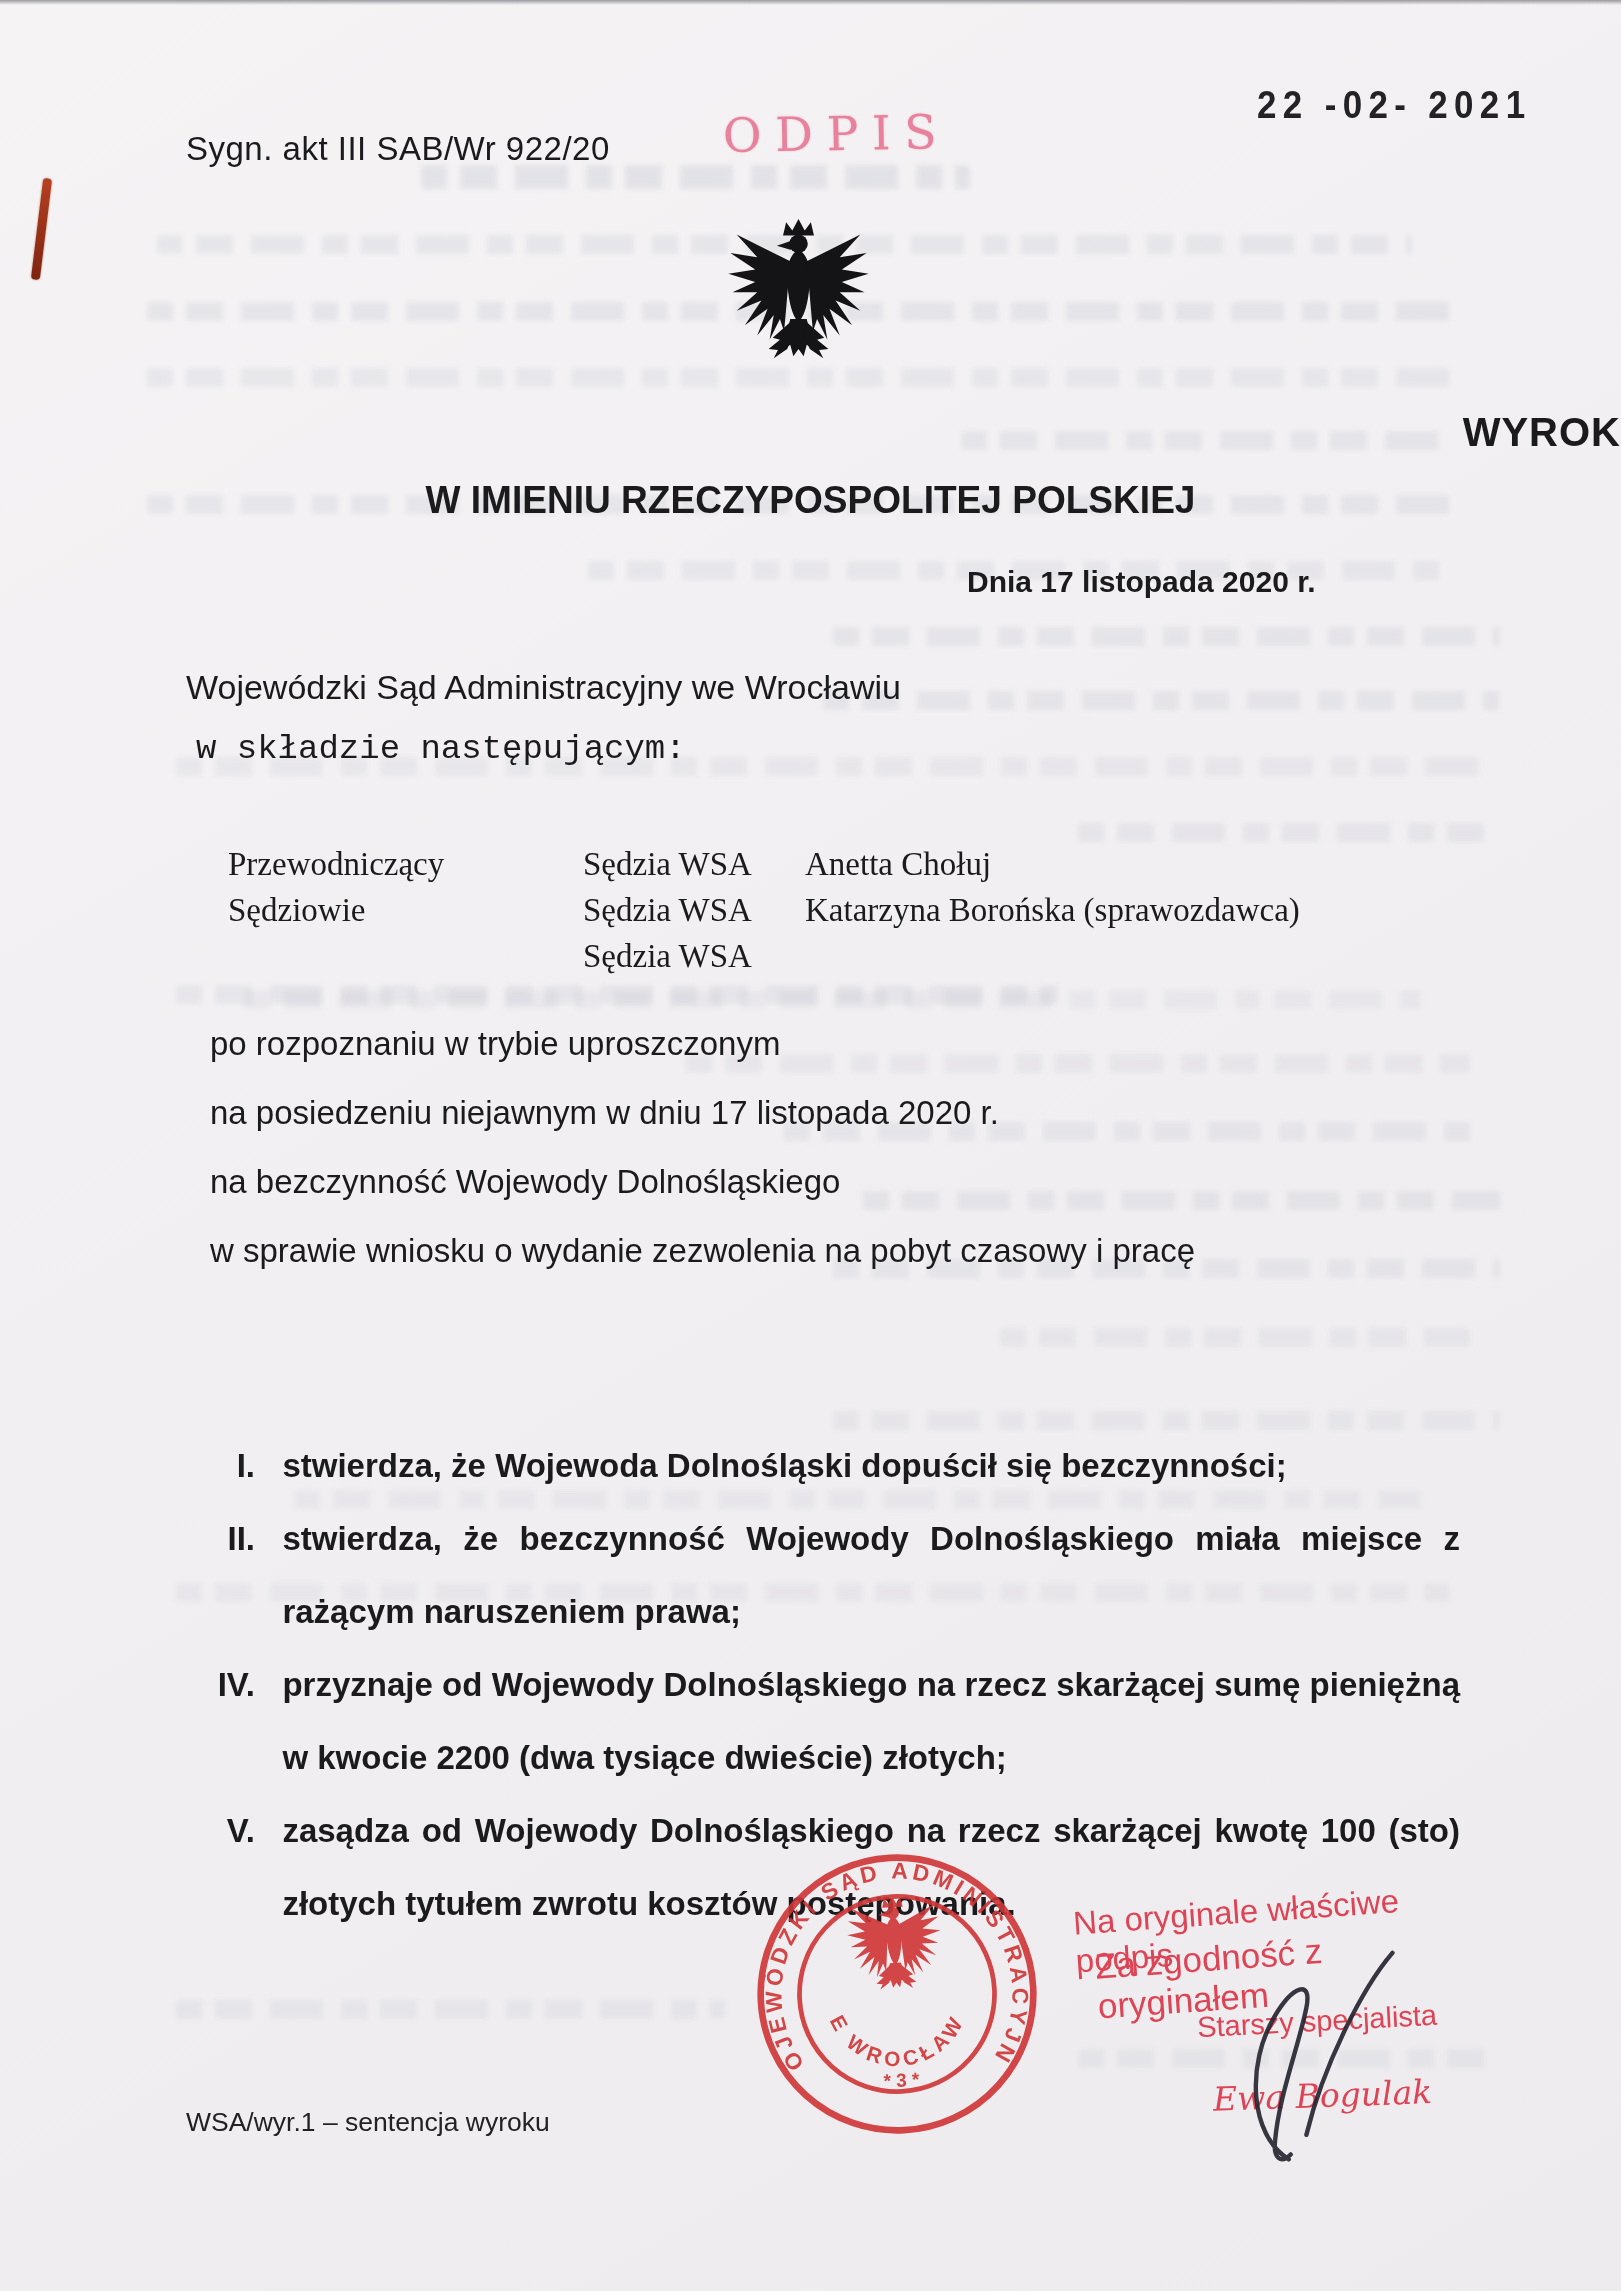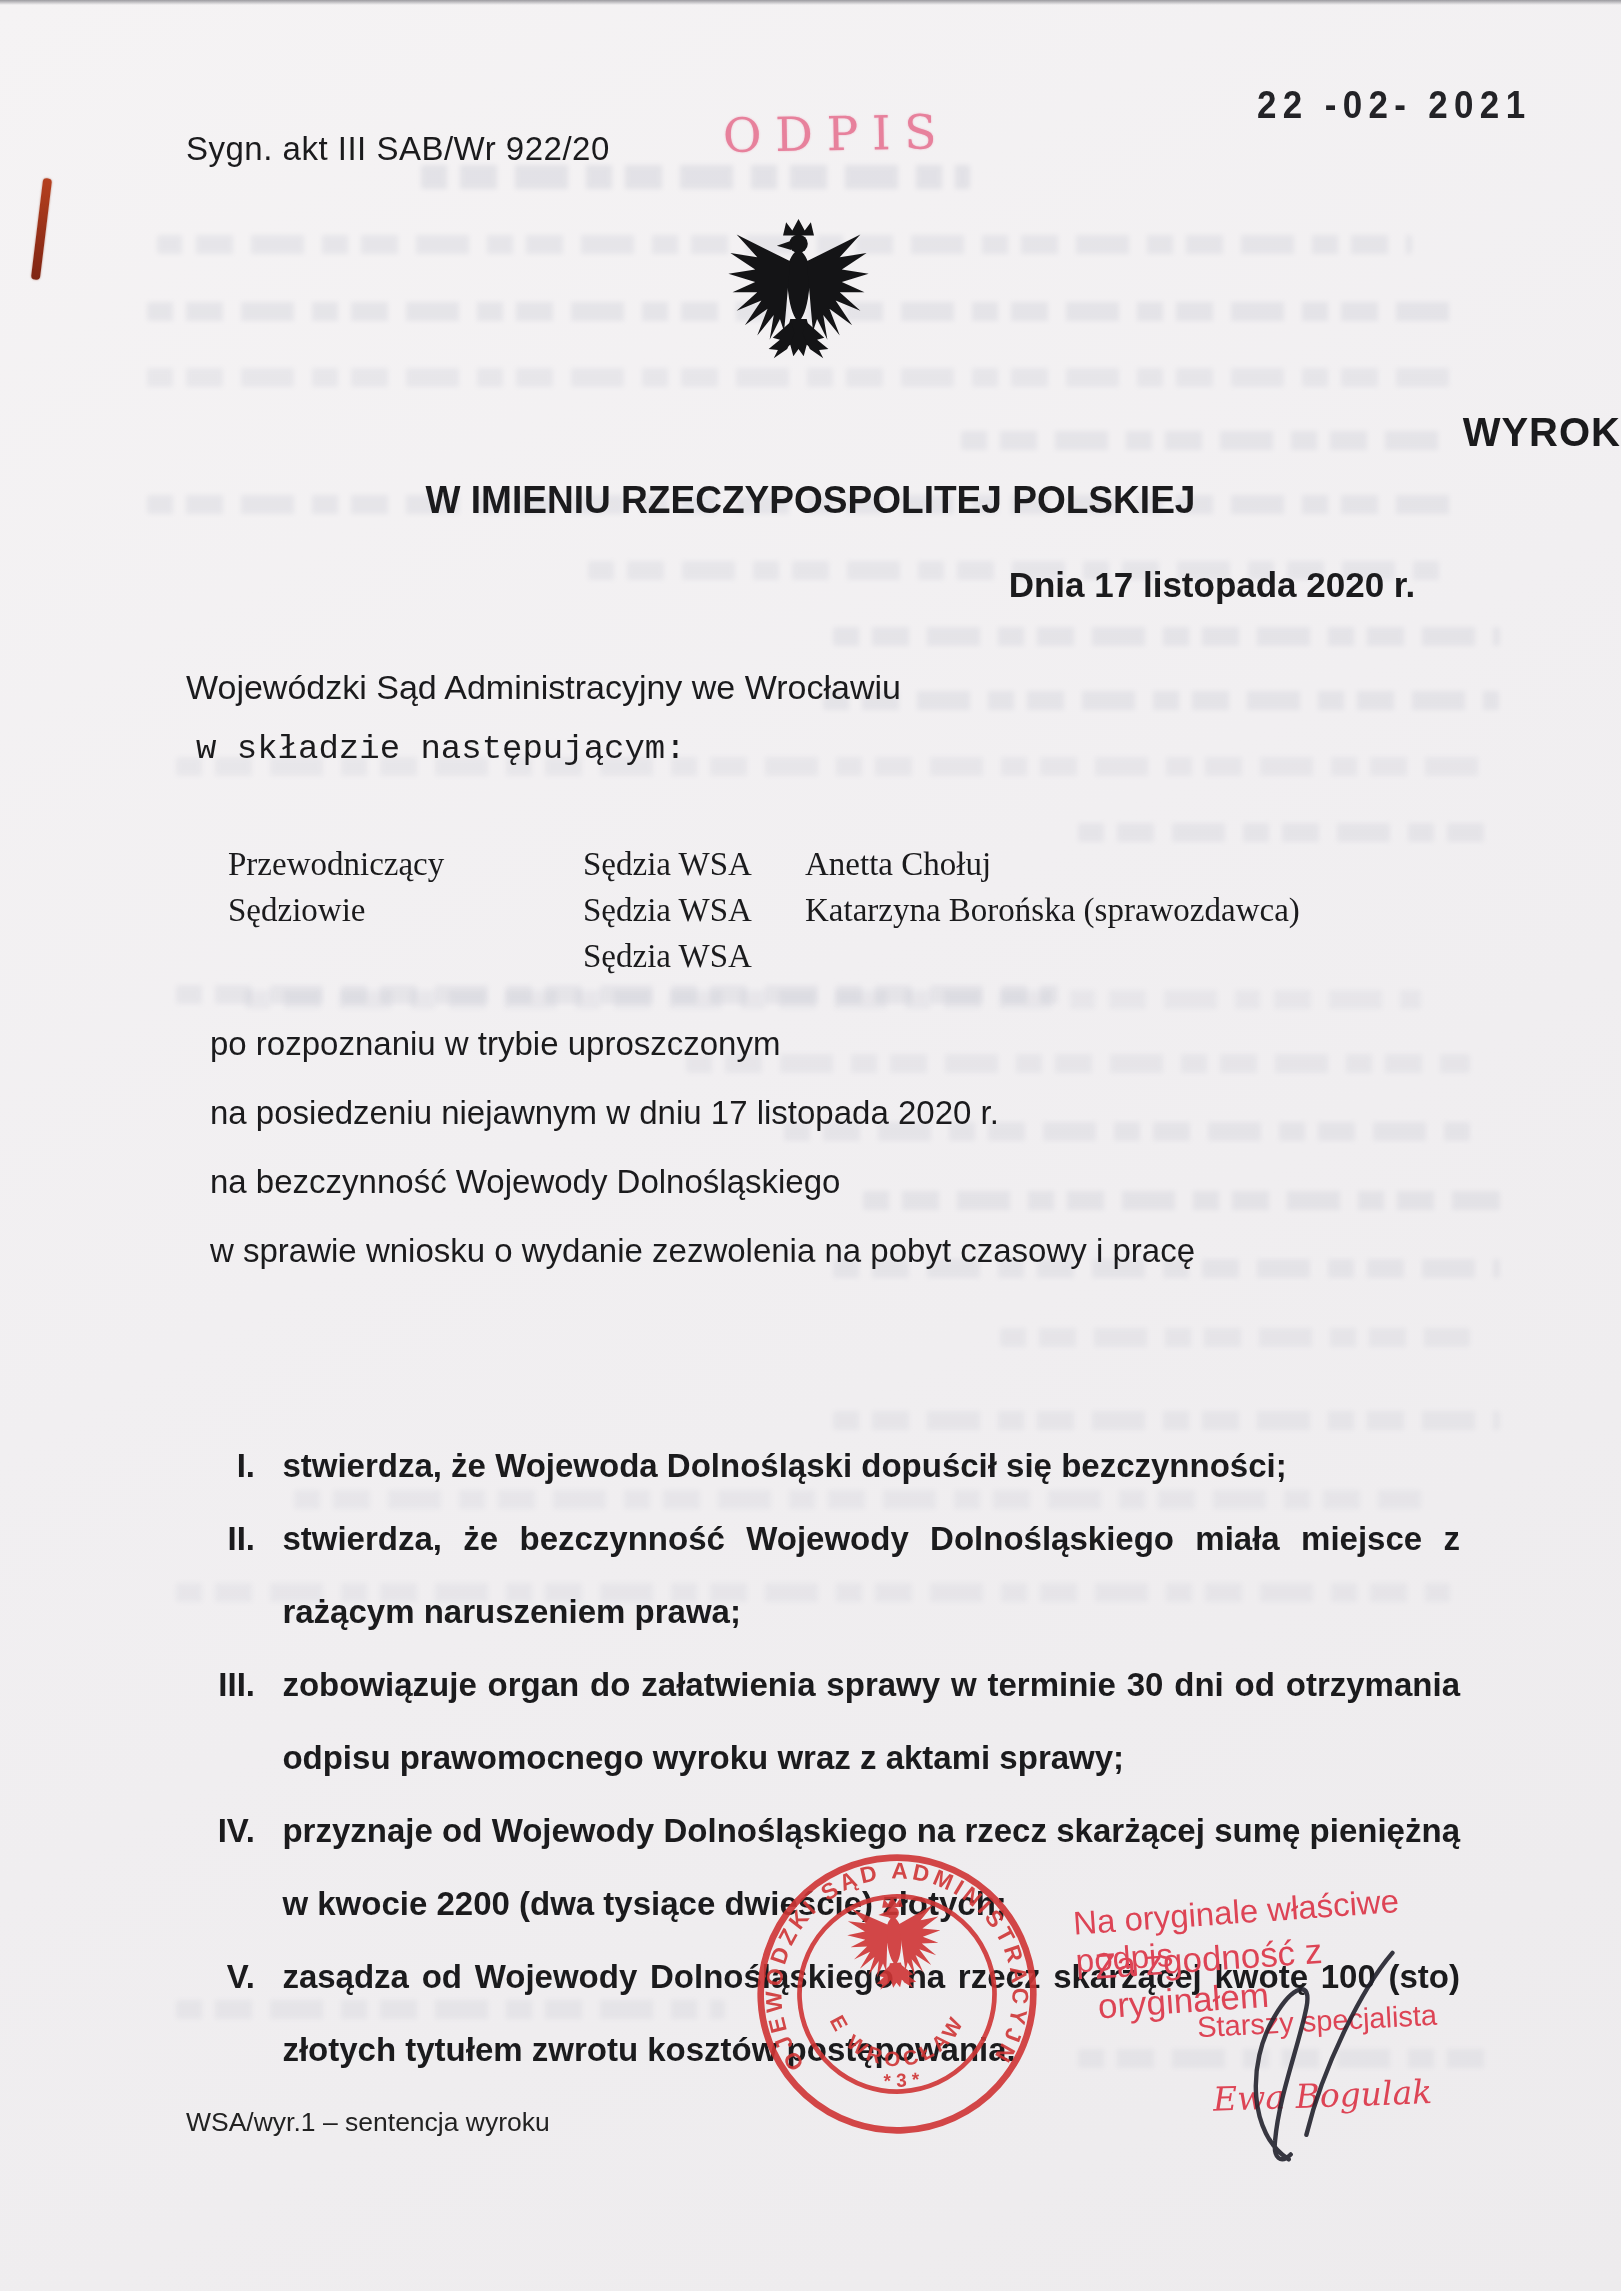--- a/index.html
+++ b/index.html
@@ -25,22 +25,22 @@
     font-family:"DejaVu Serif",serif;font-size:47px;letter-spacing:13.7px;
     color:#e56e8e;opacity:.85;transform:rotate(-1deg);
     text-shadow:0 0 2px rgba(229,110,142,.55);}
   .datestamp{position:absolute;left:1257px;top:84px;font-size:38px;font-weight:bold;
     letter-spacing:6.9px;color:#232327;transform:scaleX(.92);transform-origin:left top;}
   .eagle{position:absolute;left:726px;top:218px;width:145px;height:165px;color:#141416;}
   .title{position:absolute;left:0;top:410px;width:1621px;text-align:right;
     font-size:40px;font-weight:bold;letter-spacing:1px;}
   .subtitle{position:absolute;left:0;top:478px;width:1621px;text-align:center;
     font-size:39px;font-weight:bold;transform:scaleX(.95);}
-  .dateline{position:absolute;left:967px;top:565px;width:490px;text-align:center;
-    font-size:35px;font-weight:bold;}
+  .dateline{position:absolute;left:967px;top:565px;width:490px;text-align:left;
+    font-size:30px;font-weight:bold;}
   .court{position:absolute;left:186px;top:668px;font-size:34px;}
   .composition{position:absolute;left:196px;top:730px;font-size:34px;font-family:Liberation Mono, monospace;}
   .panel{position:absolute;left:228px;top:841px;width:1235px;font-size:33px;line-height:46px;}
   .panel-row{display:flex;font-family:Liberation Serif, serif;}
   .panel-role{width:355px;}
   .panel-title{width:222px;}
   .panel-name{flex:1;}
   .recitals{position:absolute;left:186px;top:1009px;font-size:33px;line-height:69px;margin-left:24px;}
   .rulings{position:absolute;left:201px;top:1429px;width:1259px;
     font-size:33px;font-weight:bold;line-height:73px;}
@@ -158,24 +158,20 @@
   <div class="rulings">
     <div class="ruling">
       <span class="ruling-num">I.</span>
       <span class="ruling-text">stwierdza, że Wojewoda Dolnośląski dopuścił się bezczynności;</span>
     </div>
     <div class="ruling">
       <span class="ruling-num">II.</span>
       <span class="ruling-text">stwierdza, że bezczynność Wojewody Dolnośląskiego miała miejsce z rażącym naruszeniem prawa;</span>
     </div>
     <div class="ruling">
-      <span class="ruling-num">III.</span>
-      <span class="ruling-text">zobowiązuje organ do załatwienia sprawy w terminie 30 dni od otrzymania odpisu prawomocnego wyroku wraz z aktami sprawy;</span>
-    </div>
-    <div class="ruling">
       <span class="ruling-num">IV.</span>
       <span class="ruling-text">przyznaje od Wojewody Dolnośląskiego na rzecz skarżącej sumę pieniężną w kwocie 2200 (dwa tysiące dwieście) złotych;</span>
     </div>
     <div class="ruling">
       <span class="ruling-num">V.</span>
       <span class="ruling-text">zasądza od Wojewody Dolnośląskiego na rzecz skarżącej kwotę 100 (sto) złotych tytułem zwrotu kosztów postępowania.</span>
     </div>
   </div>
 
   <svg class="seal" viewBox="0 0 300 300">

